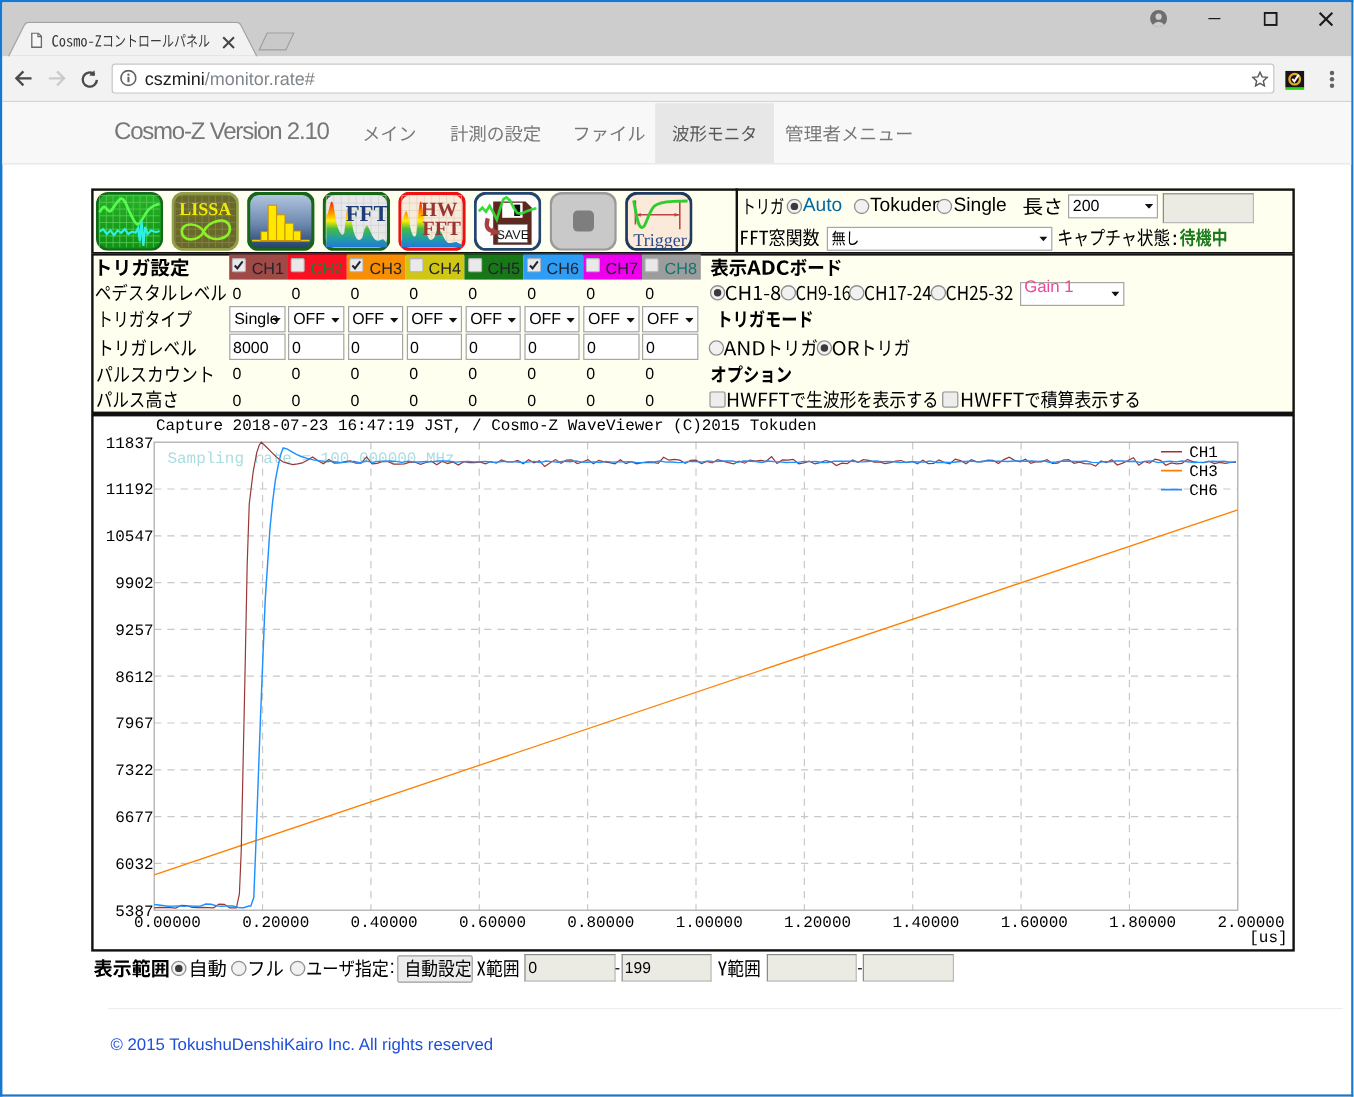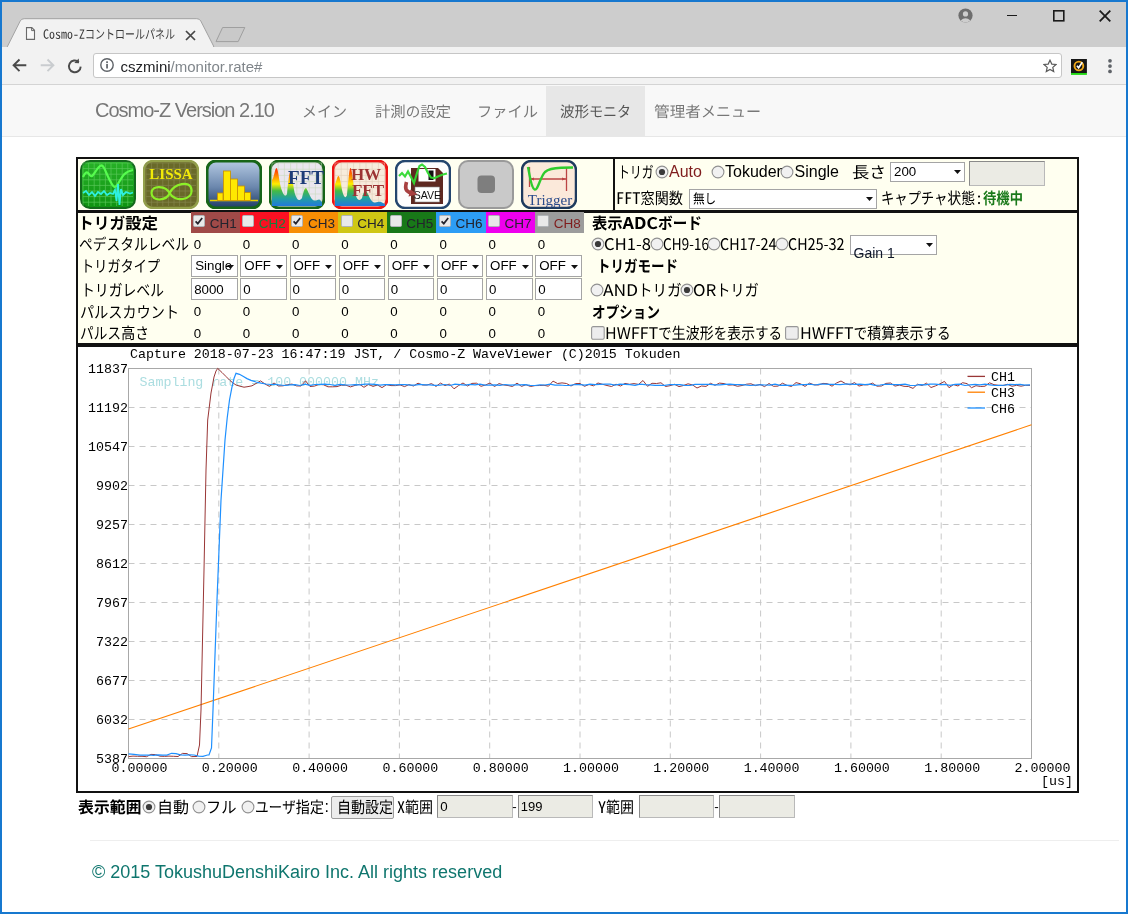--- a/index.html
+++ b/index.html
@@ -254,21 +254,21 @@
   </svg>
 <svg style="position:absolute;left:616px;top:161.7px;width:40px;height:21px;overflow:visible" viewBox="-2 -16 40 21">
     <g transform="scale(0.8857 1)">
       <path fill="#000" d="M4.5 -1.4C4.5 -0.8 4.5 -0 4.4 0.5H5.7C5.7 -0 5.6 -0.9 5.6 -1.4L5.6 -6.7C7.1 -6.1 9.4 -5.1 10.9 -4.1L11.3 -5.5C9.9 -6.3 7.4 -7.5 5.6 -8.1V-10.7C5.6 -11.2 5.7 -11.9 5.7 -12.4H4.4C4.5 -11.9 4.5 -11.2 4.5 -10.7C4.5 -9.4 4.5 -2.3 4.5 -1.4Z M23.7 -12.1H22.5C22.5 -11.7 22.5 -11.3 22.5 -10.8C22.5 -10.2 22.5 -8.8 22.5 -8.2C22.5 -5.2 22.4 -3.9 21.4 -2.6C20.6 -1.5 19.5 -0.8 18.2 -0.4L19.1 0.7C20.1 0.3 21.4 -0.4 22.3 -1.7C23.2 -3.1 23.7 -4.3 23.7 -8.2C23.7 -8.8 23.7 -10.1 23.7 -10.8C23.7 -11.3 23.7 -11.7 23.7 -12.1ZM17.5 -12H16.3C16.3 -11.7 16.4 -11.2 16.4 -10.9C16.4 -10.4 16.4 -6.2 16.4 -5.5C16.4 -5.1 16.3 -4.5 16.3 -4.3H17.5C17.5 -4.6 17.5 -5.1 17.5 -5.5C17.5 -6.2 17.5 -10.4 17.5 -10.9C17.5 -11.2 17.5 -11.7 17.5 -12Z M36.8 -12.5 36.1 -12.2C36.4 -11.6 36.9 -10.6 37.2 -10L37.9 -10.4C37.6 -11 37.1 -12 36.8 -12.5ZM38.2 -13.2 37.5 -12.8C37.9 -12.2 38.4 -11.3 38.7 -10.6L39.4 -11C39.1 -11.6 38.6 -12.6 38.2 -13.2ZM37.9 -9.1 37.1 -9.5C36.9 -9.5 36.6 -9.5 36.3 -9.5H33.1C33.1 -10 33.1 -10.5 33.2 -11.1C33.2 -11.5 33.2 -12 33.2 -12.4H32C32 -12 32.1 -11.4 32.1 -11.1C32.1 -10.5 32.1 -10 32 -9.5H29.7C29.2 -9.5 28.6 -9.5 28.1 -9.5V-8.2C28.6 -8.3 29.2 -8.3 29.7 -8.3H31.9C31.6 -5 30.6 -3 29.3 -1.5C28.9 -1.1 28.3 -0.6 27.9 -0.3L28.9 0.6C31.1 -1.2 32.5 -3.6 33 -8.3H36.7C36.7 -6.5 36.6 -2.6 36 -1.4C35.9 -1 35.7 -0.9 35.3 -0.9C34.7 -0.9 34 -0.9 33.3 -1L33.4 0.3C34.1 0.4 34.9 0.4 35.6 0.4C36.3 0.4 36.7 0.1 37 -0.6C37.6 -2.1 37.8 -6.8 37.8 -8.3C37.8 -8.5 37.8 -8.8 37.9 -9.1Z"></path>
     </g>
   </svg>
 <svg class="ab" style="left:654.5px;top:165px" width="14" height="14" viewBox="0 0 14 14">
     <circle cx="7" cy="7" r="5.9" fill="#f1f1f1" stroke="#909090" stroke-width="1.1"></circle>
     <circle cx="7" cy="7" r="3.1" fill="#3a3a3a"></circle>
   </svg>
-<div style="position:absolute;left:669px;top:163px;font-size:16px;color:#7f1d1d">Auto</div>
+<div style="position:absolute;left:669px;top:163px;font-size:16px;color:#0369a1">Auto</div>
 <svg class="ab" style="left:710.5px;top:165px" width="14" height="14" viewBox="0 0 14 14">
     <circle cx="7" cy="7" r="5.9" fill="#f1f1f1" stroke="#909090" stroke-width="1.1"></circle>
   </svg>
 <div style="position:absolute;left:725px;top:163px;font-size:16px;color:#000">Tokuden</div>
 <svg class="ab" style="left:780px;top:165px" width="14" height="14" viewBox="0 0 14 14">
     <circle cx="7" cy="7" r="5.9" fill="#f1f1f1" stroke="#909090" stroke-width="1.1"></circle>
   </svg>
 <div style="position:absolute;left:794.5px;top:163px;font-size:16px;color:#000000">Single</div>
 <svg style="position:absolute;left:850px;top:161.7px;width:39px;height:21px;overflow:visible" viewBox="-2 -16 39 21">
     <g transform="scale(1.2463 1)">
@@ -369,21 +369,21 @@
 <div style="position:absolute;left:455.45px;top:216.2px;font-size:13.5px;color:#23232d">CH6</div>
 <div style="position:absolute;left:485.6px;top:212px;width:49.2px;height:21.3px;background:#ee00ee"></div>
 <svg class="ab" style="left:488px;top:215.3px" width="12" height="12" viewBox="0 0 12 12">
     <rect x="0.5" y="0.5" width="11" height="11" rx="1.2" fill="#e9e9e9" stroke="#b0b4b8" stroke-width="1"></rect>
   </svg>
 <div style="position:absolute;left:504.6px;top:216.2px;font-size:13.5px;color:#23232d">CH7</div>
 <div style="position:absolute;left:534.75px;top:212px;width:49.2px;height:21.3px;background:#9c9c9c"></div>
 <svg class="ab" style="left:537.15px;top:215.3px" width="12" height="12" viewBox="0 0 12 12">
     <rect x="0.5" y="0.5" width="11" height="11" rx="1.2" fill="#e9e9e9" stroke="#b0b4b8" stroke-width="1"></rect>
   </svg>
-<div style="position:absolute;left:553.75px;top:216.2px;font-size:13.5px;color:#7f1d1d">CH8</div>
+<div style="position:absolute;left:553.75px;top:216.2px;font-size:13.5px;color:#0f766e">CH8</div>
 <div style="position:absolute;left:193.7px;top:236.7px;font-size:13.3px;color:#000">0</div>
 <div style="position:absolute;left:242.85px;top:236.7px;font-size:13.3px;color:#000">0</div>
 <div style="position:absolute;left:292px;top:236.7px;font-size:13.3px;color:#000">0</div>
 <div style="position:absolute;left:341.15px;top:236.7px;font-size:13.3px;color:#000">0</div>
 <div style="position:absolute;left:390.3px;top:236.7px;font-size:13.3px;color:#000">0</div>
 <div style="position:absolute;left:439.45px;top:236.7px;font-size:13.3px;color:#000">0</div>
 <div style="position:absolute;left:488.6px;top:236.7px;font-size:13.3px;color:#000">0</div>
 <div style="position:absolute;left:537.75px;top:236.7px;font-size:13.3px;color:#000">0</div>
 <div style="position:absolute;left:191.2px;top:255.3px;width:46.5px;height:21.5px;background:#fff;border:1px solid #a5a5a5"></div>
 <div style="position:absolute;left:195.2px;top:258.403px;font-size:13.3px;color:#000">Single</div>
@@ -489,21 +489,21 @@
   </svg>
 <svg class="ab" style="left:775.2px;top:237.2px" width="14" height="14" viewBox="0 0 14 14">
     <circle cx="7" cy="7" r="5.9" fill="#f1f1f1" stroke="#909090" stroke-width="1.1"></circle>
   </svg>
 <svg style="position:absolute;left:786px;top:233.9px;width:61px;height:21px;overflow:visible" viewBox="-2 -16 61 21">
     <g transform="scale(0.8979 1)">
       <path fill="#000" d="M6 0.2C7.6 0.2 8.7 -0.4 9.6 -1.5L8.8 -2.4C8.1 -1.6 7.2 -1.1 6.1 -1.1C3.9 -1.1 2.4 -2.9 2.4 -5.9C2.4 -8.8 3.9 -10.6 6.1 -10.6C7.2 -10.6 7.9 -10.2 8.5 -9.5L9.3 -10.5C8.7 -11.2 7.6 -11.9 6.1 -11.9C3.2 -11.9 0.9 -9.6 0.9 -5.9C0.9 -2 3.1 0.2 6 0.2Z M11.8 0H13.3V-5.5H18.8V0H20.3V-11.7H18.8V-6.8H13.3V-11.7H11.8Z M22.6 0H29.9V-1.3H26.7C26.1 -1.3 25.4 -1.2 24.8 -1.2C27.5 -3.8 29.4 -6.1 29.4 -8.5C29.4 -10.6 28 -11.9 26 -11.9C24.5 -11.9 23.4 -11.3 22.5 -10.2L23.3 -9.4C24 -10.2 24.8 -10.8 25.8 -10.8C27.2 -10.8 27.9 -9.8 27.9 -8.4C27.9 -6.4 26.2 -4.1 22.6 -0.9Z M34.9 0.2C36.9 0.2 38.8 -1.2 38.8 -3.8C38.8 -6.4 37.2 -7.6 35.2 -7.6C34.5 -7.6 34 -7.4 33.5 -7.1L33.8 -10.5H38.2V-11.7H32.5L32.1 -6.3L32.9 -5.8C33.6 -6.2 34.1 -6.4 34.8 -6.4C36.3 -6.4 37.3 -5.5 37.3 -3.8C37.3 -2.1 36.2 -1 34.8 -1C33.4 -1 32.6 -1.6 31.9 -2.3L31.2 -1.3C32 -0.6 33.1 0.2 34.9 0.2Z M40.4 -3.9H44.4V-5H40.4Z M49.4 0.2C51.5 0.2 53.2 -1 53.2 -3.1C53.2 -4.8 52 -5.8 50.7 -6.1V-6.2C51.9 -6.6 52.8 -7.6 52.8 -9C52.8 -10.9 51.3 -11.9 49.3 -11.9C48 -11.9 46.9 -11.3 46.1 -10.5L46.8 -9.6C47.5 -10.3 48.3 -10.8 49.3 -10.8C50.5 -10.8 51.3 -10 51.3 -8.9C51.3 -7.6 50.4 -6.7 48 -6.7V-5.5C50.7 -5.5 51.7 -4.6 51.7 -3.2C51.7 -1.8 50.7 -1 49.3 -1C48 -1 47.1 -1.6 46.4 -2.4L45.6 -1.4C46.4 -0.6 47.6 0.2 49.4 0.2Z M54.8 0H62.1V-1.3H58.9C58.3 -1.3 57.6 -1.2 57 -1.2C59.7 -3.8 61.6 -6.1 61.6 -8.5C61.6 -10.6 60.2 -11.9 58.1 -11.9C56.7 -11.9 55.6 -11.3 54.7 -10.2L55.5 -9.4C56.2 -10.2 57 -10.8 58 -10.8C59.4 -10.8 60.1 -9.8 60.1 -8.4C60.1 -6.4 58.4 -4.1 54.8 -0.9Z"></path>
     </g>
   </svg>
 <div style="position:absolute;left:849.5px;top:235.2px;width:87.6px;height:19.5px;background:#fff;border:1px solid #a5a5a5"></div>
-<div style="position:absolute;left:853.5px;top:245px;font-size:14px;color:#0f172a">Gain 1</div>
+<div style="position:absolute;left:853.5px;top:230px;font-size:14px;color:#ec4899">Gain 1</div>
 <svg class="ab" style="left:926.1px;top:243.45px" width="7" height="4" viewBox="0 0 7 4">
     <path d="M0 0 L7 0 L3.5 4 Z" fill="#111"></path>
   </svg>
 <svg style="position:absolute;left:594.8px;top:256.4px;width:86px;height:21px;overflow:visible" viewBox="-2 -16 86 21">
     <g transform="scale(1.0105 1)">
       <path fill="#000" d="M4.2 -1.5C4.2 -0.9 4.1 0.1 4.1 0.7H6.1C6.1 0 6 -1.1 6 -1.5V-6.1C7.5 -5.5 9.5 -4.5 10.8 -3.7L11.6 -5.9C10.4 -6.6 7.8 -7.7 6 -8.4V-10.7C6 -11.4 6.1 -12.1 6.1 -12.7H4.1C4.2 -12.1 4.2 -11.3 4.2 -10.7C4.2 -9.4 4.2 -2.8 4.2 -1.5Z M24.1 -12.4H22.1C22.1 -12 22.2 -11.5 22.2 -10.8C22.2 -10.1 22.2 -8.6 22.2 -7.8C22.2 -5.3 22 -4.1 21.1 -2.9C20.3 -1.8 19.2 -1.2 17.8 -0.9L19.2 0.9C20.2 0.5 21.6 -0.3 22.5 -1.4C23.5 -2.7 24 -4.2 24 -7.6C24 -8.4 24 -10 24 -10.8C24 -11.5 24.1 -12 24.1 -12.4ZM17.9 -12.3H16C16 -11.9 16 -11.4 16 -11.1C16 -10.4 16 -6.6 16 -5.7C16 -5.2 16 -4.6 16 -4.3H17.9C17.9 -4.6 17.8 -5.2 17.8 -5.6C17.8 -6.5 17.8 -10.4 17.8 -11.1C17.8 -11.6 17.9 -11.9 17.9 -12.3Z M37 -12.8 35.9 -12.3C36.3 -11.7 36.7 -10.7 37 -10.1L38 -10.6C37.8 -11.2 37.3 -12.2 37 -12.8ZM38.6 -13.5 37.5 -13C37.9 -12.4 38.3 -11.5 38.6 -10.8L39.7 -11.4C39.4 -11.9 38.9 -12.9 38.6 -13.5ZM38.1 -9.2 36.9 -9.9C36.6 -9.8 36.3 -9.8 35.9 -9.8H33.4L33.5 -11.2C33.5 -11.6 33.5 -12.3 33.6 -12.7H31.6C31.6 -12.3 31.7 -11.6 31.7 -11.2L31.7 -9.8H29.8C29.2 -9.8 28.6 -9.8 28 -9.9V-7.8C28.6 -7.9 29.3 -7.9 29.8 -7.9H31.5C31.2 -5.5 30.6 -3.6 29.3 -2.2C28.8 -1.5 28.1 -1 27.6 -0.6L29.1 0.9C31.5 -1.2 32.8 -3.6 33.3 -7.9H36.3C36.3 -6.2 36.1 -3 35.7 -2C35.6 -1.6 35.4 -1.4 34.9 -1.4C34.4 -1.4 33.7 -1.5 33.1 -1.6L33.3 0.5C33.9 0.6 34.7 0.7 35.5 0.7C36.4 0.7 36.9 0.2 37.2 -0.6C37.8 -2.2 38 -6.7 38 -8.4C38 -8.6 38.1 -9 38.1 -9.2Z M41.5 -7.2V-5.1C41.9 -5.1 42.6 -5.2 43 -5.2H45.1V-2.1C45.1 -0.4 45.7 0.6 48.2 0.6C49.4 0.6 50.9 0.5 51.8 0.4L51.9 -1.7C50.9 -1.6 49.7 -1.5 48.5 -1.5C47.4 -1.5 47 -1.8 47 -2.7V-5.2H51C51.3 -5.2 51.9 -5.2 52.3 -5.1L52.3 -7.2C51.9 -7.1 51.3 -7.1 51 -7.1H47V-9.8H50.1C50.6 -9.8 51 -9.8 51.3 -9.8V-11.8C51 -11.7 50.6 -11.7 50.1 -11.7C48.9 -11.7 44.8 -11.7 43.7 -11.7C43.2 -11.7 42.8 -11.7 42.4 -11.8V-9.8C42.8 -9.8 43.2 -9.8 43.7 -9.8H45.1V-7.1H43C42.5 -7.1 41.9 -7.1 41.5 -7.2Z M54.7 -7.4V-4.9C55.2 -4.9 56.1 -5 56.8 -5C58.4 -5 62.8 -5 64 -5C64.6 -5 65.2 -4.9 65.6 -4.9V-7.4C65.2 -7.4 64.6 -7.3 64 -7.3C62.8 -7.3 58.4 -7.3 56.8 -7.3C56.1 -7.3 55.2 -7.4 54.7 -7.4Z M75.9 -11.9 74.8 -11.3C75.3 -10.5 75.6 -9.9 76 -8.9L77.1 -9.5C76.8 -10.2 76.3 -11.2 75.9 -11.9ZM77.7 -12.8 76.6 -12.2C77 -11.4 77.4 -10.8 77.8 -9.8L78.9 -10.4C78.6 -11.1 78 -12.1 77.7 -12.8ZM70.6 -1.3C70.6 -0.7 70.5 0.3 70.4 0.9H72.5C72.5 0.3 72.4 -0.8 72.4 -1.3V-5.8C73.9 -5.2 75.9 -4.3 77.2 -3.4L78 -5.7C76.8 -6.4 74.2 -7.5 72.4 -8.2V-10.5C72.4 -11.2 72.5 -11.9 72.5 -12.4H70.4C70.5 -11.9 70.6 -11.1 70.6 -10.5C70.6 -9.2 70.6 -2.5 70.6 -1.3Z"></path>
     </g>
   </svg>
 <svg class="ab" style="left:589.8px;top:282.8px" width="14" height="14" viewBox="0 0 14 14">
     <circle cx="7" cy="7" r="5.9" fill="#f1f1f1" stroke="#909090" stroke-width="1.1"></circle>
@@ -648,12 +648,12 @@
 <div style="position:absolute;left:520.7px;top:799px;font-size:13px;color:#000">199</div>
 <svg style="position:absolute;left:595.9px;top:796.7px;width:41px;height:21px;overflow:visible" viewBox="-2 -16 41 21">
     <g transform="scale(1.0045 1)">
       <path fill="#000" d="M3.2 0H4.8V-4.2L7.6 -11.8H6.1L4.9 -8.3C4.6 -7.3 4.3 -6.5 4 -5.6H4C3.7 -6.5 3.4 -7.3 3.1 -8.3L1.9 -11.8H0.4L3.2 -4.2Z M9.2 -7V-2.5H11.5V-1.5H8.6V-0.6H11.5V1.3H12.4V-0.6H15.2V-1.5H12.4V-2.5H14.7V-7H12.4V-7.9H15.1V-8.8H12.4V-9.6H11.5V-8.8H8.8V-7.9H11.5V-7ZM15.6 -9V-0.8C15.6 0.7 16 1.1 17.3 1.1C17.6 1.1 19.5 1.1 19.8 1.1C21 1.1 21.3 0.5 21.4 -1.6C21.2 -1.7 20.8 -1.9 20.5 -2.1C20.5 -0.4 20.4 0 19.8 0C19.4 0 17.7 0 17.4 0C16.8 0 16.6 -0.1 16.6 -0.8V-8H19.7V-4.3C19.7 -4.1 19.7 -4 19.5 -4C19.3 -4 18.6 -4 17.9 -4C18 -3.7 18.2 -3.2 18.2 -2.9C19.2 -2.9 19.8 -2.9 20.2 -3.1C20.6 -3.3 20.7 -3.6 20.7 -4.2V-9ZM10 -4.4H11.5V-3.3H10ZM12.4 -4.4H13.8V-3.3H12.4ZM10 -6.2H11.5V-5.1H10ZM12.4 -6.2H13.8V-5.1H12.4ZM16 -13.5C15.7 -12.7 15.3 -11.9 14.8 -11.2V-12.2H11.1C11.3 -12.5 11.4 -12.9 11.5 -13.2L10.5 -13.5C10.1 -12.3 9.4 -11 8.5 -10.1C8.7 -10 9.2 -9.7 9.4 -9.5C9.8 -10 10.2 -10.5 10.6 -11.2H11.2C11.4 -10.7 11.7 -10.1 11.8 -9.7L12.7 -10C12.6 -10.3 12.4 -10.8 12.2 -11.2H14.7C14.5 -10.8 14.1 -10.5 13.8 -10.2C14.1 -10.1 14.5 -9.8 14.7 -9.6C15.2 -10 15.6 -10.6 16 -11.2H17.1C17.5 -10.6 17.9 -10 18 -9.5L19 -9.9C18.8 -10.2 18.5 -10.7 18.2 -11.2H21.3V-12.2H16.6C16.8 -12.5 16.9 -12.9 17 -13.2Z M30.1 -7.8V-5.7H27.8L27.8 -6.7V-7.8ZM26.9 -10.8V-8.8H25.1V-7.8H26.9V-6.7C26.9 -6.3 26.9 -6 26.9 -5.7H24.9V-4.6H26.8C26.5 -3.6 26.1 -2.6 25 -1.9C25.2 -1.7 25.6 -1.3 25.7 -1.1C27 -2 27.5 -3.3 27.7 -4.6H30.1V-1.3H31V-4.6H32.9V-5.7H31V-7.8H32.9V-8.8H31V-10.8H30.1V-8.8H27.8V-10.8ZM23.1 -12.7V1.3H24.1V0.6H33.6V1.3H34.7V-12.7ZM24.1 -0.6V-11.6H33.6V-0.6Z"></path>
     </g>
   </svg>
 <div style="position:absolute;left:638.5px;top:795px;width:75.1px;height:23px;background:#ebebe4;border:1px solid;border-color:#8a8a8a #b9b9b9 #b9b9b9 #8a8a8a"></div>
 <div style="position:absolute;left:714.3px;top:799px;font-size:13.3px">-</div>
 <div style="position:absolute;left:719.3px;top:795px;width:75.8px;height:23px;background:#ebebe4;border:1px solid;border-color:#8a8a8a #b9b9b9 #b9b9b9 #8a8a8a"></div>
 <div style="position:absolute;left:90px;top:839.5px;width:1029px;height:1px;background:#eee"></div>
-<div style="position:absolute;left:92px;top:862px;font-size:18px;color:#0f766e">© 2015 TokushuDenshiKairo Inc. All rights reserved</div>
+<div style="position:absolute;left:92px;top:862px;font-size:14px;color:#1d4ed8">© 2015 TokushuDenshiKairo Inc. All rights reserved</div>
 </body></html>

